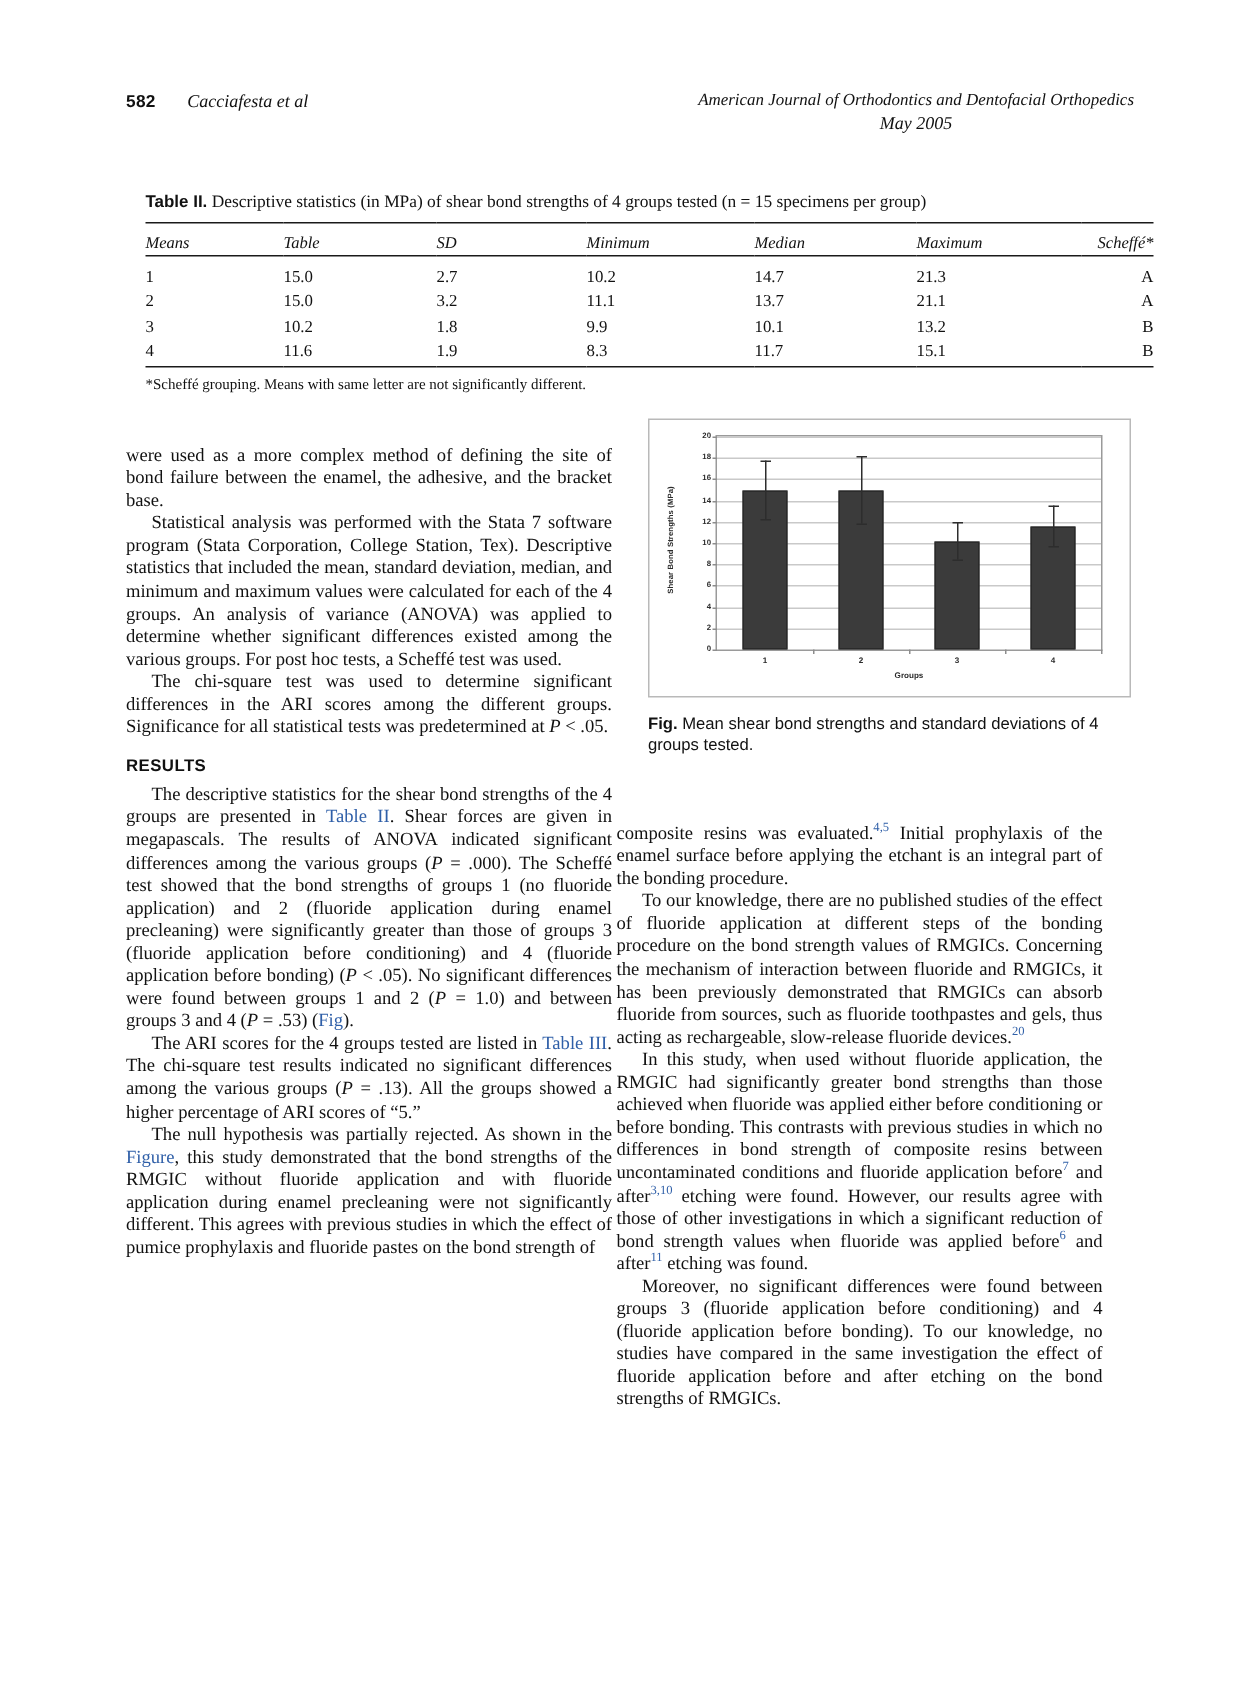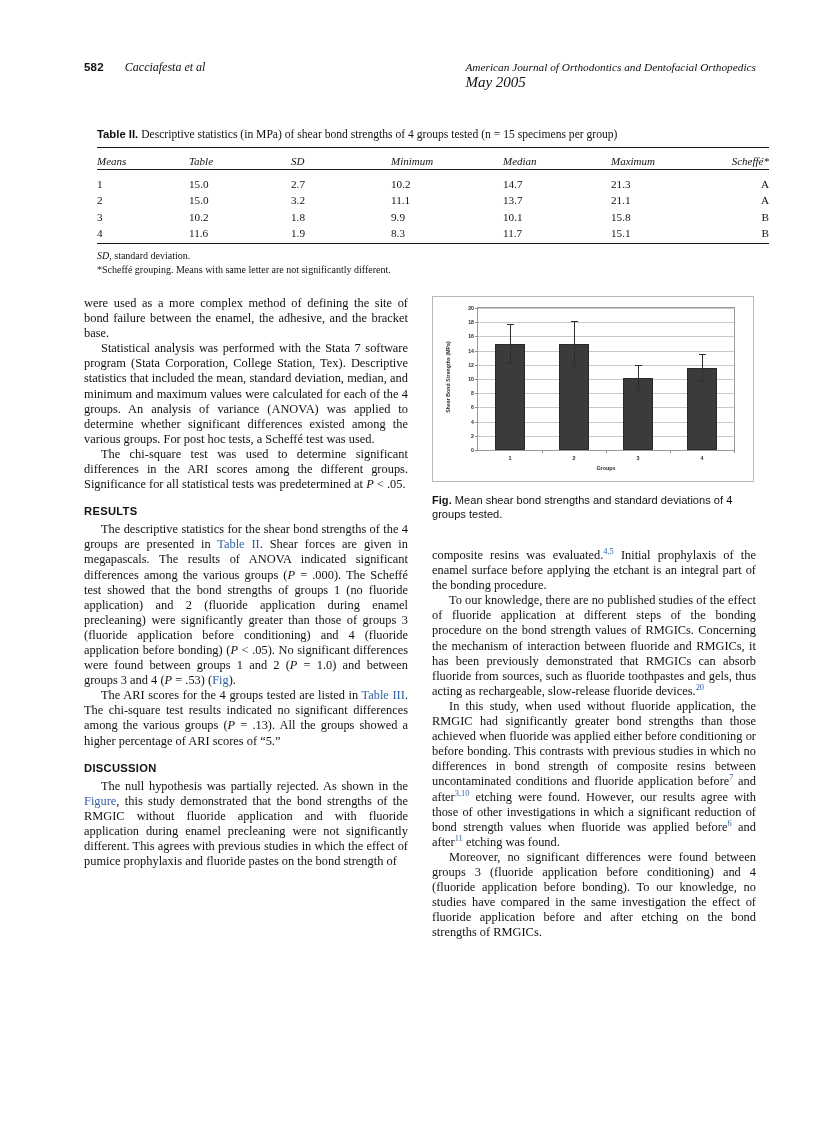--- a/index.html
+++ b/index.html
@@ -44,26 +44,26 @@
     letter-spacing: 0.2px;
   }
   .runhead-left .authors {
     font-style: italic;
     font-size: 12px;
     margin-left: 21px;
   }
   .runhead-right {
     position: absolute;
     right: 0; top: 0;
-    text-align: left;
+    text-align: center;
     font-style: italic;
     font-size: 11.3px;
     line-height: 15px;
   }
-  .runhead-right .jdate { display: block; font-size: 15px; }
+  .runhead-right .jdate { display: block; font-size: 12px; }
 
   
   .table-wrap {
     position: absolute;
     left: 84px; top: 127px;
     width: 672px;
     margin-left: 13px;
   }
   .table-caption {
     font-size: 11.6px;
@@ -127,21 +127,21 @@
   .table-notes .it { font-style: italic; }
 
   
   .col-left {
     position: absolute;
     left: 84px; top: 296px;
     width: 324px;
   }
   .col-right {
     position: absolute;
-    left: 432px; top: 296px;
+    left: 411px; top: 296px;
     width: 324px;
   }
   p.body {
     margin: 0;
     font-size: 12.4px;
     line-height: 15.1px;
     text-align: justify;
     text-indent: 17px;
     hyphens: manual;
   }
@@ -153,21 +153,21 @@
     letter-spacing: 0.3px;
     margin: 13px 0 5px 0;
   }
   .xref { color: #2f5fa8; }
   sup.ref { font-size: 8.4px; color: #2f5fa8; vertical-align: super; line-height: 0; }
   .ital { font-style: italic; }
 
   
   .figure-box {
     position: absolute;
-    left: 432px; top: 296px;
+    left: 432px; top: 279px;
     width: 324px;
   }
   .chart-frame {
     width: 322px;
     height: 186px;
     border: 1px solid #b9b9b9;
     background: #ffffff;
     position: relative;
     box-sizing: border-box;
   }
@@ -331,52 +331,50 @@
           <td>13.7</td>
           <td>21.1</td>
           <td class="col-sch">A</td>
         </tr>
         <tr>
           <td>3</td>
           <td>10.2</td>
           <td>1.8</td>
           <td>9.9</td>
           <td>10.1</td>
-          <td>15.8</td>
+          <td>13.2</td>
           <td class="col-sch">B</td>
         </tr>
         <tr class="rule-bot">
           <td>4</td>
           <td>11.6</td>
           <td>1.9</td>
           <td>8.3</td>
           <td>11.7</td>
           <td>15.1</td>
           <td class="col-sch">B</td>
         </tr>
       </tbody>
     </table>
     <div class="table-notes">
-      <div><span class="it">SD</span><span>, standard deviation.</span></div>
       <div>*Scheffé grouping. Means with same letter are not significantly different.</div>
     </div>
   </div>
 
   <div class="col-left">
     <p class="body noindent">were used as a more complex method of defining the site of bond failure between the enamel, the adhesive, and the bracket base.</p>
     <p class="body">Statistical analysis was performed with the Stata 7 software program (Stata Corporation, College Station, Tex). Descriptive statistics that included the mean, standard deviation, median, and minimum and maximum values were calculated for each of the 4 groups. An analysis of variance (ANOVA) was applied to determine whether significant differences existed among the various groups. For post hoc tests, a Scheffé test was used.</p>
     <p class="body"><span>The chi-square test was used to determine significant differences in the ARI scores among the different groups. Significance for all statistical tests was predetermined at </span><span class="ital">P</span><span> &lt; .05.</span></p>
 
     <h2 class="section">RESULTS</h2>
 
     <p class="body"><span>The descriptive statistics for the shear bond strengths of the 4 groups are presented in </span><span class="xref">Table II</span><span>. Shear forces are given in megapascals. The results of ANOVA indicated significant differences among the various groups (</span><span class="ital">P</span><span> = .000). The Scheffé test showed that the bond strengths of groups 1 (no fluoride application) and 2 (fluoride application during enamel precleaning) were significantly greater than those of groups 3 (fluoride application before conditioning) and 4 (fluoride application before bonding) (</span><span class="ital">P</span><span> &lt; .05). No significant differences were found between groups 1 and 2 (</span><span class="ital">P</span><span> = 1.0) and between groups 3 and 4 (</span><span class="ital">P</span><span> = .53) (</span><span class="xref">Fig</span><span>).</span></p>
 
     <p class="body"><span>The ARI scores for the 4 groups tested are listed in </span><span class="xref">Table III</span><span>. The chi-square test results indicated no significant differences among the various groups (</span><span class="ital">P</span><span> = .13). All the groups showed a higher percentage of ARI scores of “5.”</span></p>
 
-    <h2 class="section">DISCUSSION</h2>
 
     <p class="body"><span>The null hypothesis was partially rejected. As shown in the </span><span class="xref">Figure</span><span>, this study demonstrated that the bond strengths of the RMGIC without fluoride application and with fluoride application during enamel precleaning were not significantly different. This agrees with previous studies in which the effect of pumice prophylaxis and fluoride pastes on the bond strength of</span></p>
   </div>
 
   <div class="figure-box">
     <div class="chart-frame">
       <div class="chart-inner">
 
         <div class="ytitle">
           <span>Shear Bond Strengths (MPa)</span>

